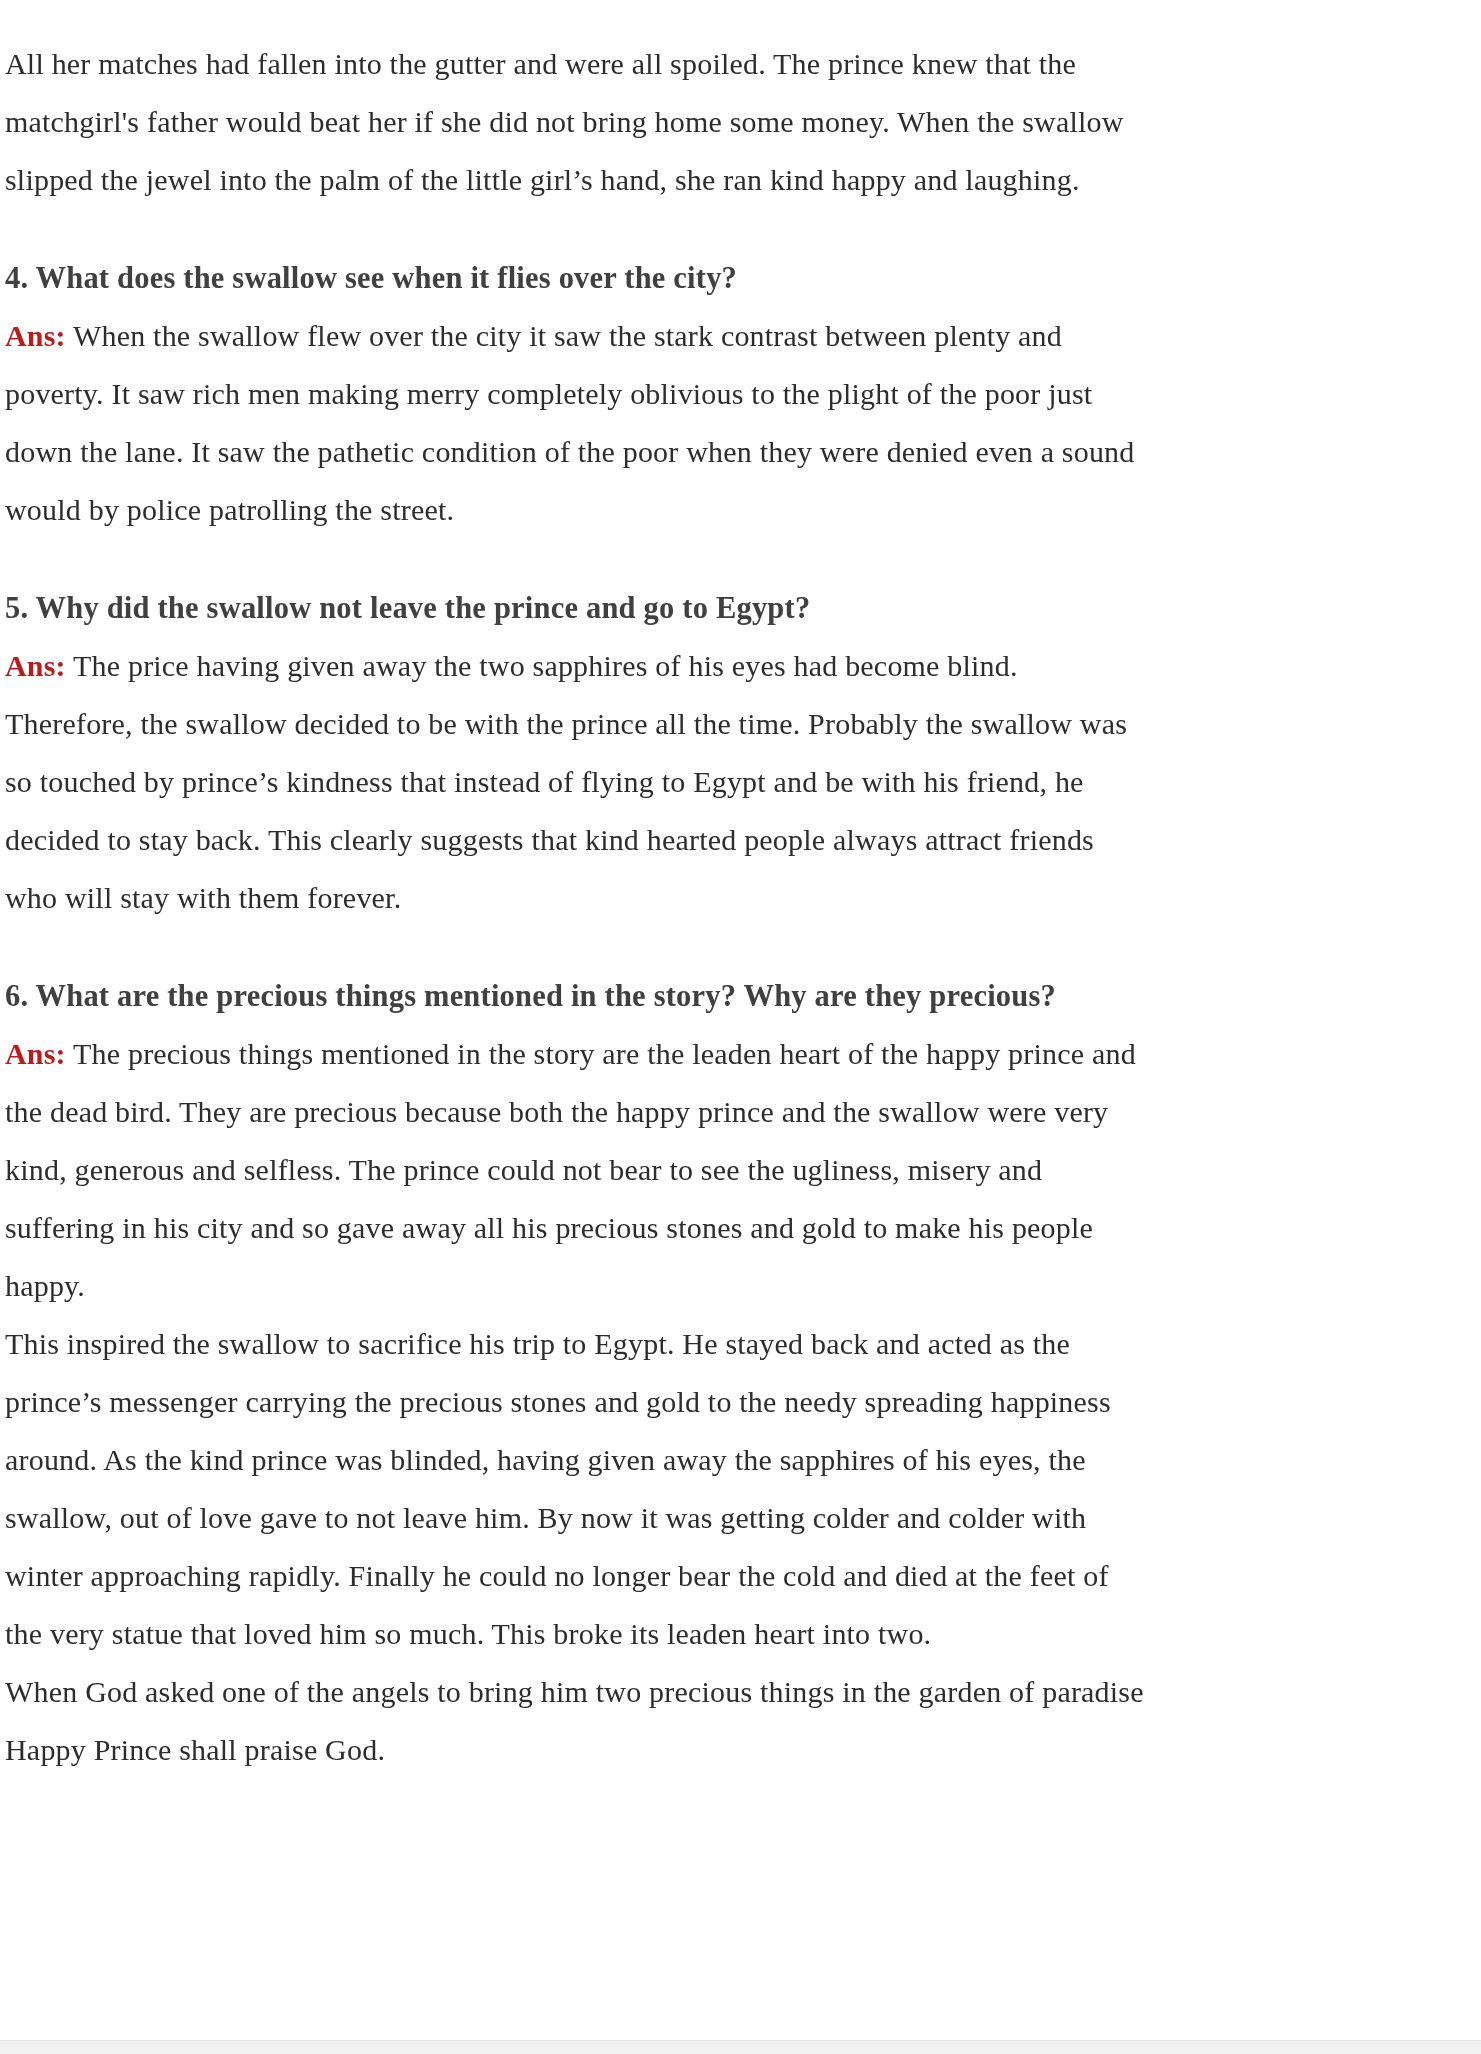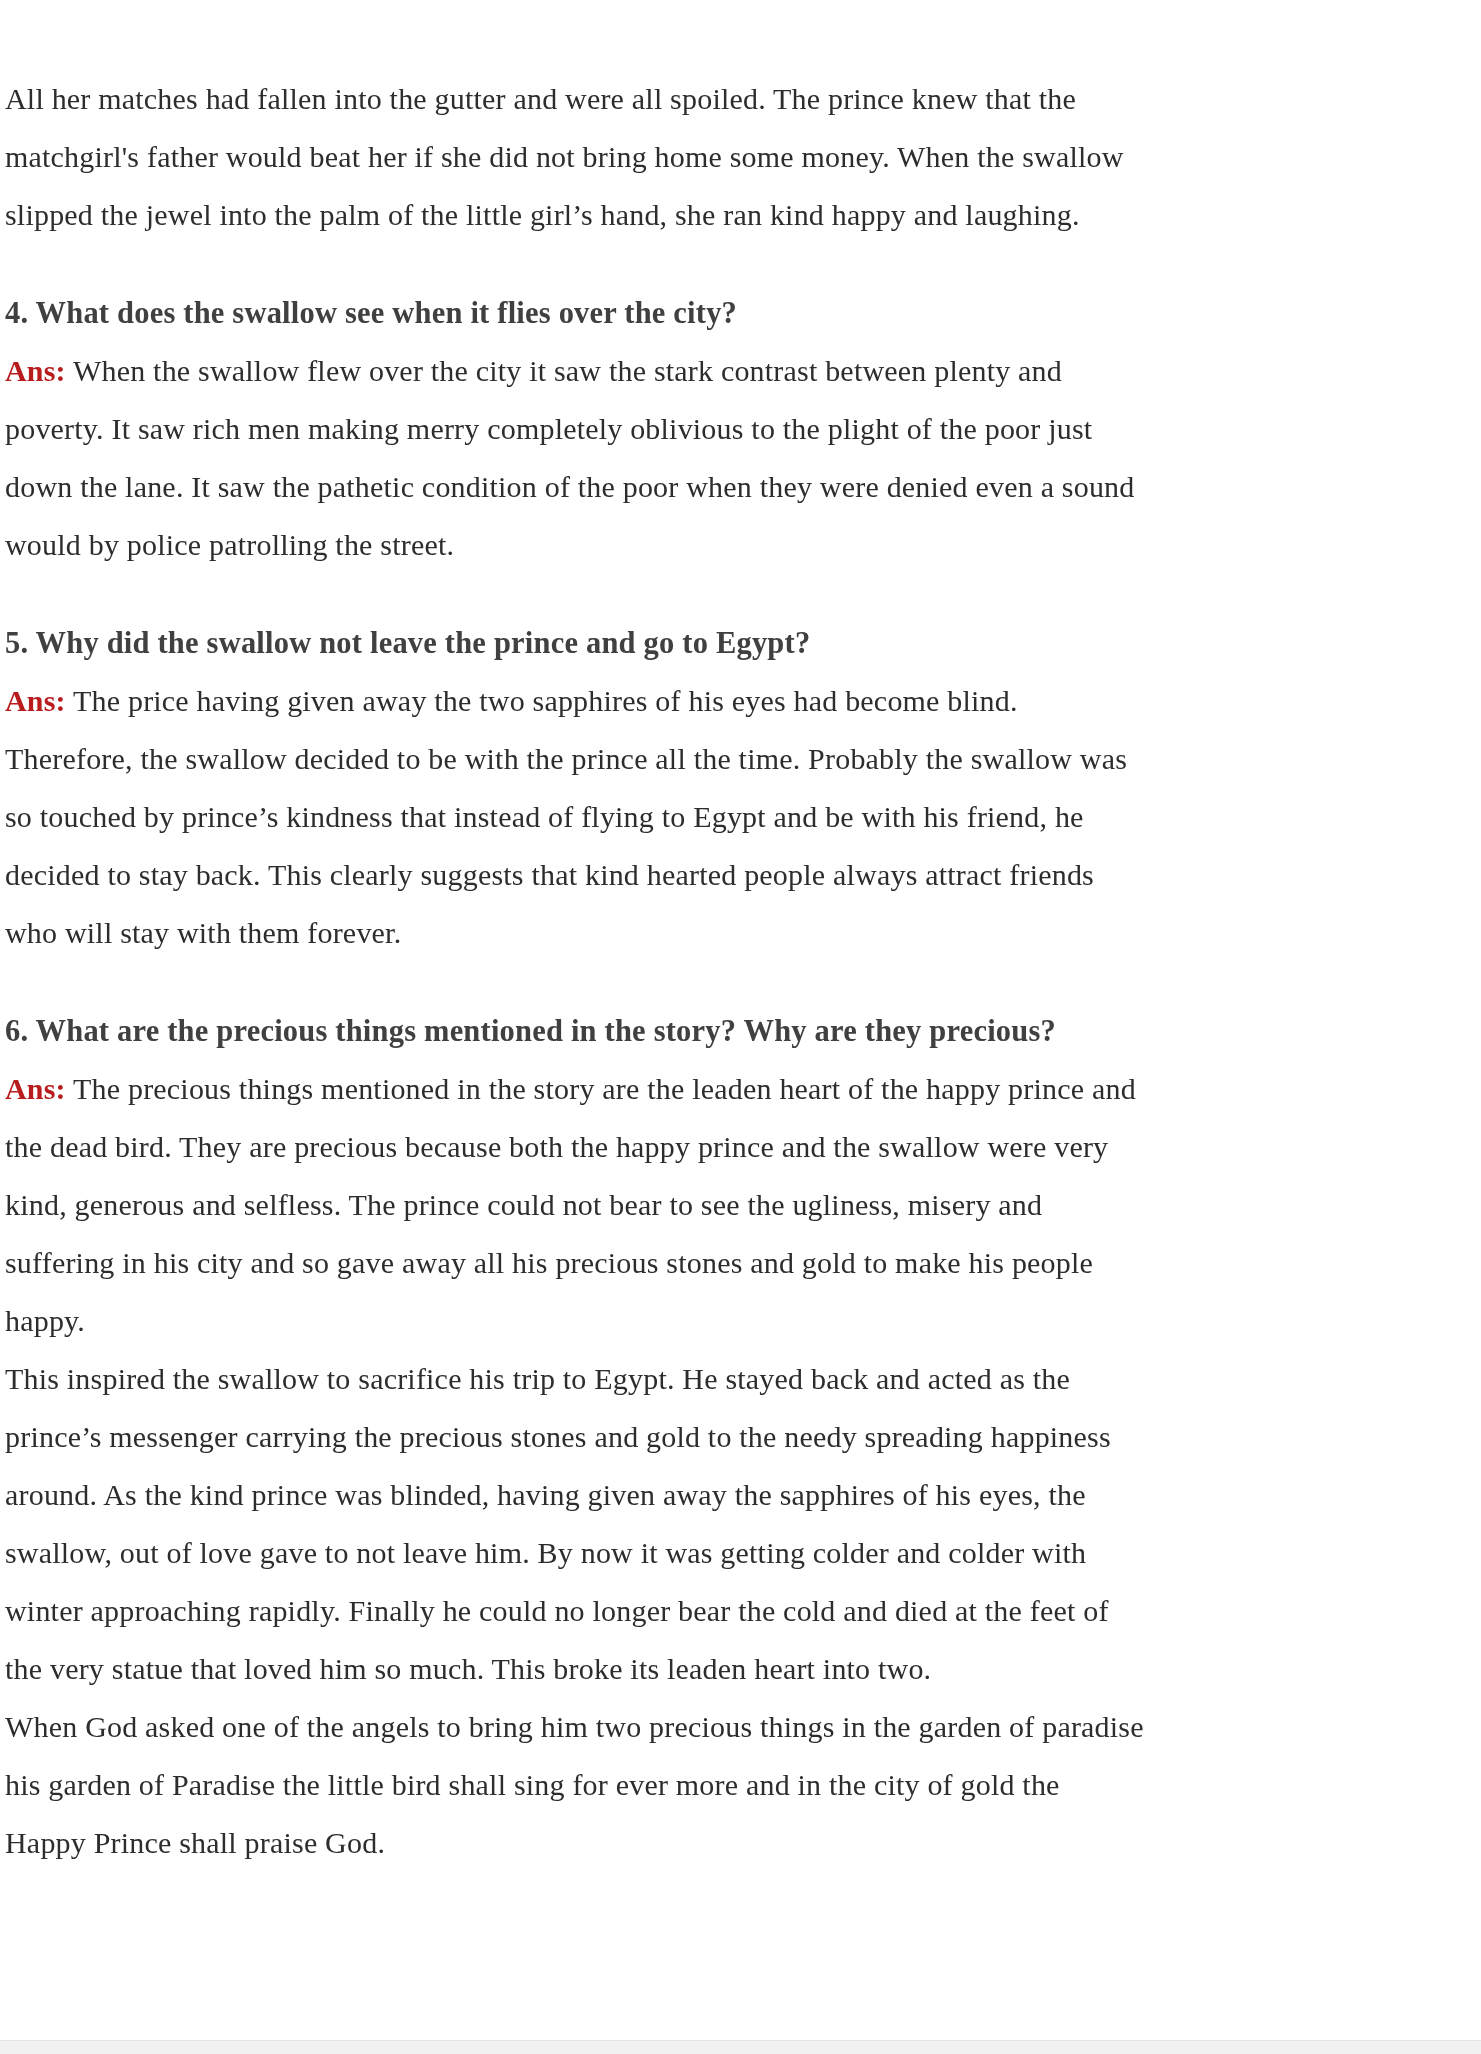--- a/index.html
+++ b/index.html
@@ -13,21 +13,21 @@
     position: relative;
     overflow: hidden;
     font-family: "Liberation Serif", "DejaVu Serif", serif;
     color: #2d2d2d;
   }
   .doc {
     position: absolute;
     top: 0;
     left: 0;
     width: 1481px;
-    padding: 70px 6px 0 5px;
+    padding: 35px 6px 0 5px;
     box-sizing: border-box;
   }
   .para {
     margin: 0 0 40px 0;
   }
   .para:last-child {
     margin-bottom: 0;
   }
   .line {
     font-size: 30px;
@@ -89,18 +89,17 @@
       <div class="line">kind, generous and selfless. The prince could not bear to see the ugliness, misery and</div>
       <div class="line">suffering in his city and so gave away all his precious stones and gold to make his people</div>
       <div class="line">happy.</div>
       <div class="line">This inspired the swallow to sacrifice his trip to Egypt. He stayed back and acted as the</div>
       <div class="line">prince’s messenger carrying the precious stones and gold to the needy spreading happiness</div>
       <div class="line">around. As the kind prince was blinded, having given away the sapphires of his eyes, the</div>
       <div class="line">swallow, out of love gave to not leave him. By now it was getting colder and colder with</div>
       <div class="line">winter approaching rapidly. Finally he could no longer bear the cold and died at the feet of</div>
       <div class="line">the very statue that loved him so much. This broke its leaden heart into two.</div>
       <div class="line">When God asked one of the angels to bring him two precious things in the garden of paradise</div>
-      <div class="line">his garden of Paradise the little bird shall sing for ever more and in the city of gold the</div>
       <div class="line">Happy Prince shall praise God.</div>
     </div>
   </main>
 
 <div class="bottom-bar"></div>
 
 </body></html>

